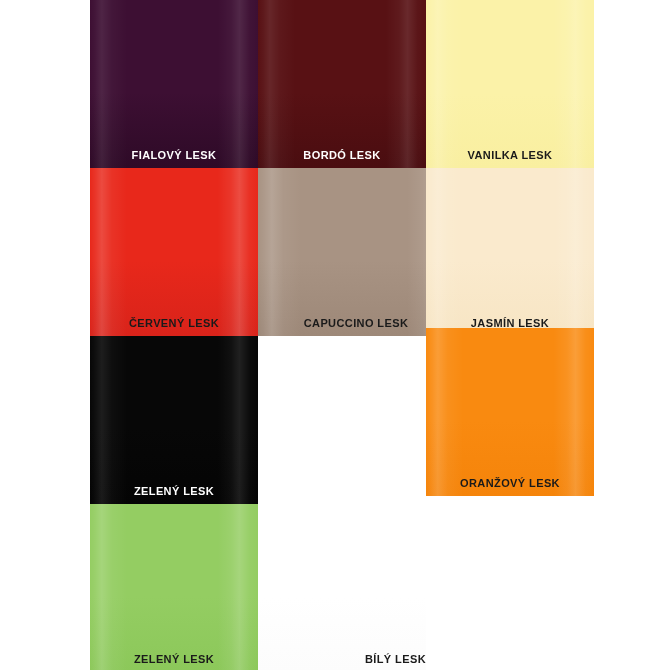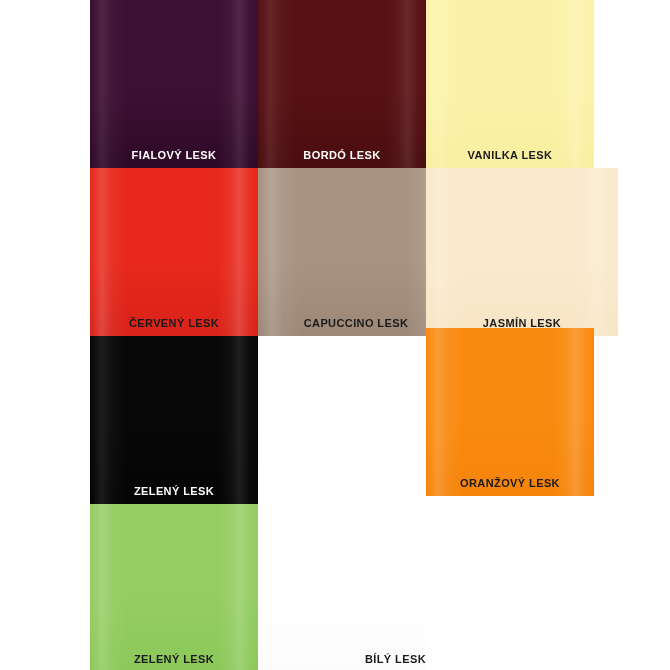--- a/index.html
+++ b/index.html
@@ -113,21 +113,21 @@
     <div class="swatch" style="left: 90px; top: 168px; width: 168px; height: 168px;">
       <div class="fill" style="background: linear-gradient(rgb(232, 40, 27) 0%, rgb(232, 40, 27) 55%, rgb(217, 35, 26) 100%);"></div>
       <div class="gloss light"></div>
       <div class="swatch-label label-dark" style="color: rgb(26, 26, 26); margin-top: 11px;">ČERVENÝ LESK</div>
     </div>
     <div class="swatch" style="left: 258px; top: 168px; width: 196px; height: 168px;">
       <div class="fill" style="background: linear-gradient(rgb(168, 147, 131) 0%, rgb(168, 147, 131) 55%, rgb(157, 136, 120) 100%);"></div>
       <div class="gloss light"></div>
       <div class="swatch-label label-dark" style="color: rgb(26, 26, 26);">CAPUCCINO LESK</div>
     </div>
-    <div class="swatch" style="left: 426px; top: 168px; width: 192px; height: 168px;">
+    <div class="swatch" style="left: 426px; top: 168px; width: 168px; height: 168px;">
       <div class="fill" style="background: linear-gradient(rgb(250, 234, 205) 0%, rgb(250, 234, 205) 55%, rgb(247, 229, 196) 100%);"></div>
       <div class="gloss light"></div>
       <div class="swatch-label label-dark" style="color: rgb(26, 26, 26);">JASMÍN LESK</div>
     </div>
     <div class="swatch" style="left: 90px; top: 336px; width: 168px; height: 168px;">
       <div class="fill" style="background: linear-gradient(rgb(7, 7, 7) 0%, rgb(7, 7, 7) 55%, rgb(4, 4, 4) 100%);"></div>
       <div class="gloss dark"></div>
       <div class="swatch-label label-light" style="color: rgb(255, 255, 255);">ZELENÝ LESK</div>
     </div>
     <div class="swatch" style="left: 426px; top: 328px; width: 168px; height: 168px;">

